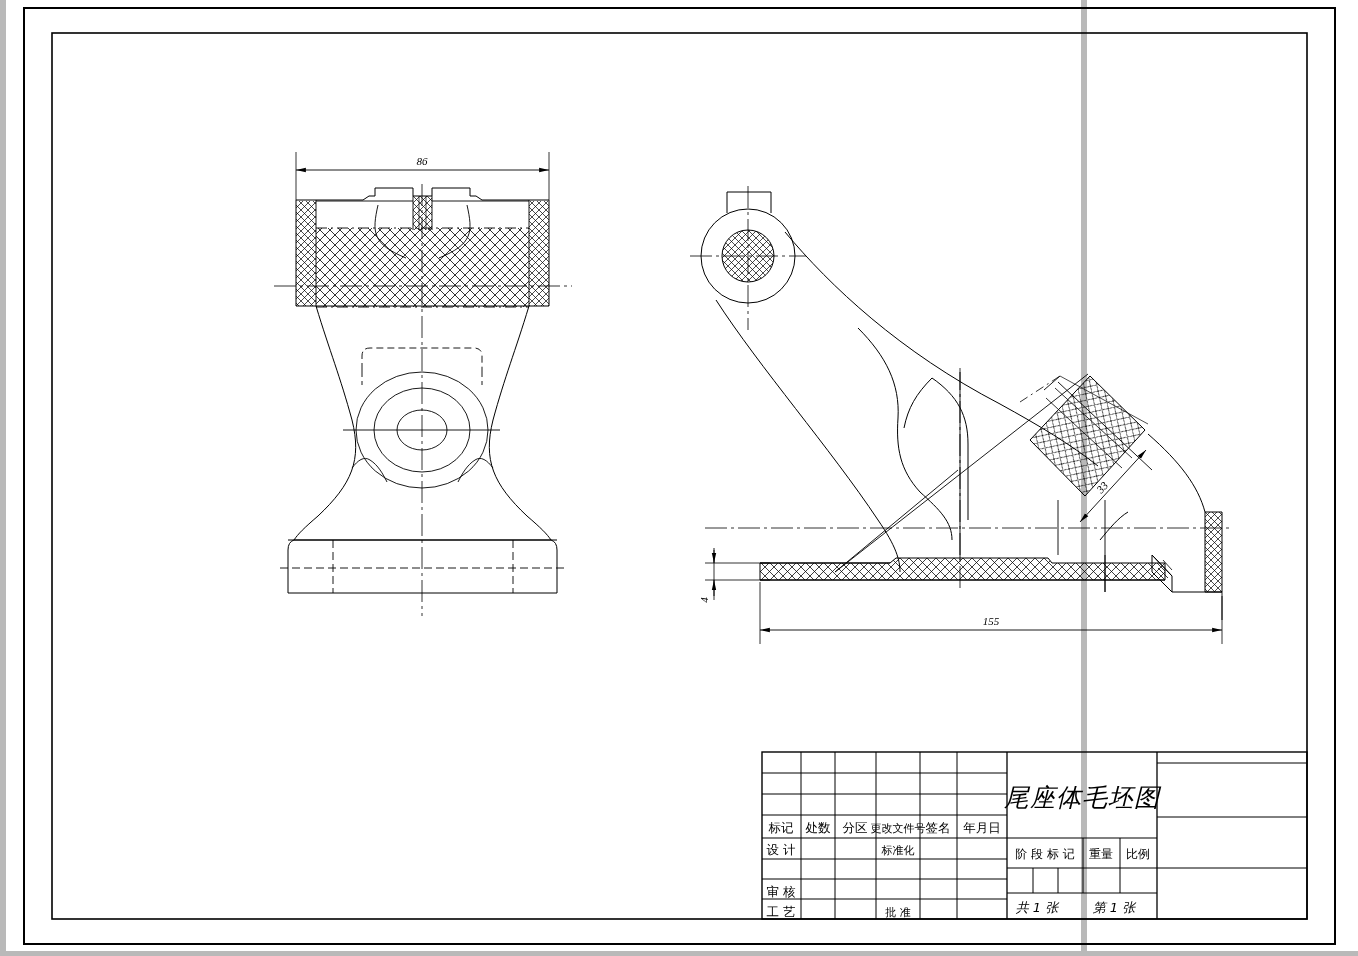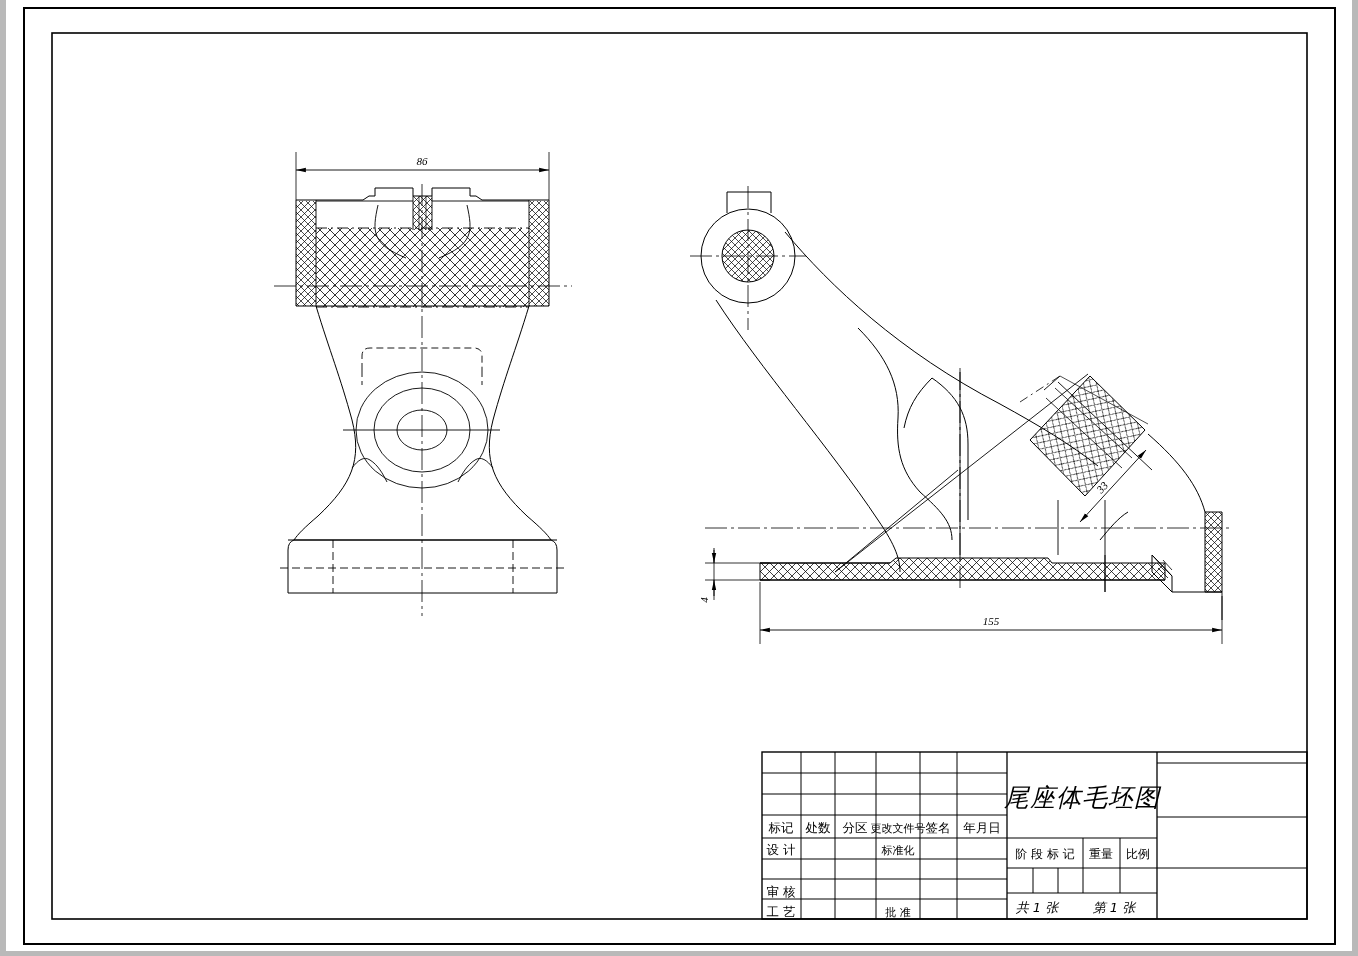--- a/index.html
+++ b/index.html
@@ -1,17 +1,17 @@
 <!DOCTYPE html>
 <html><head>
 <meta charset="utf-8">
 <style>
   html,body{margin:0;padding:0;background:#ffffff;}
   body{width:1358px;height:956px;overflow:hidden;font-family:"Liberation Sans",sans-serif;}
-  #page{position:relative;width:1358px;height:956px;background:#ffffff;}
+  #page{position:relative;width:1087px;height:956px;background:#ffffff;}
   #page svg{position:absolute;left:0;top:0;}
   .edge-shade-l{position:absolute;left:0;top:0;width:6px;height:956px;background:#b9b9b9;}
   .edge-shade-r{position:absolute;right:0;top:0;width:6px;height:956px;background:#b9b9b9;}
   .edge-shade-b{position:absolute;left:0;bottom:0;width:1358px;height:5px;background:#b9b9b9;}
   .cn{font-family:"DejaVu Sans",sans-serif;}
 </style>
 </head>
 <body>
 
 <div id="page">

